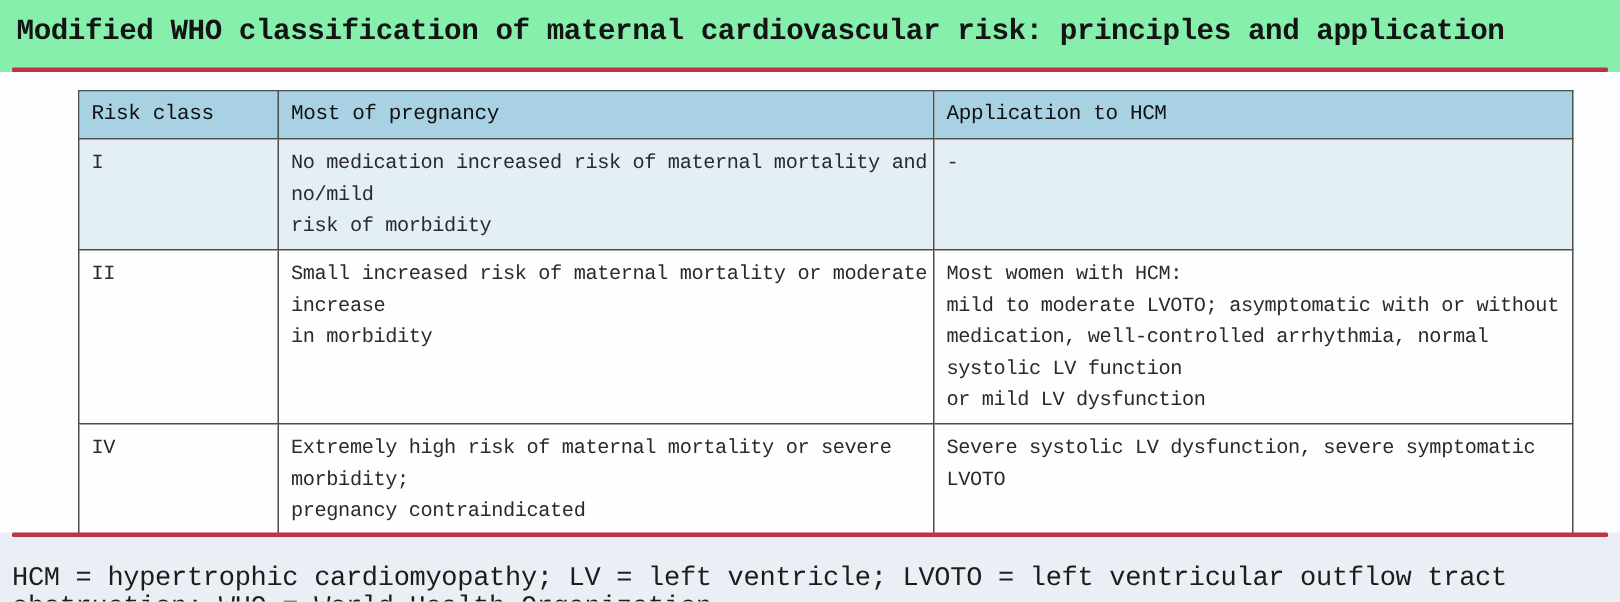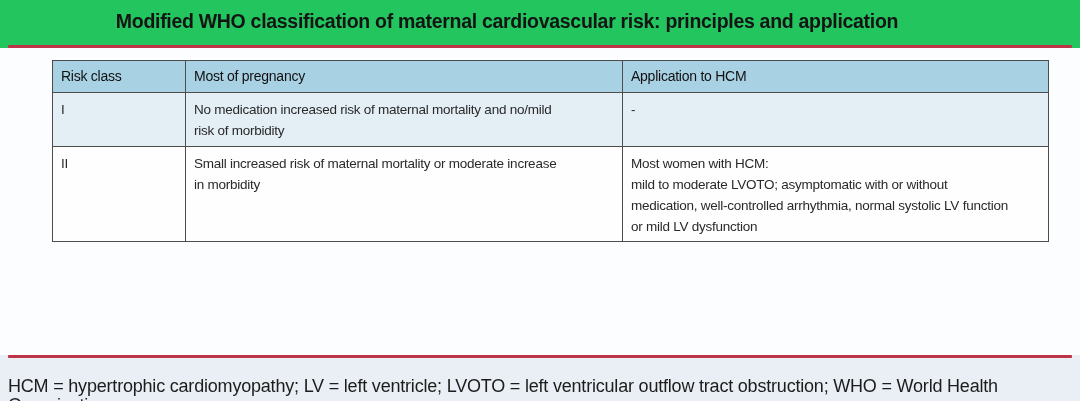--- a/index.html
+++ b/index.html
@@ -2,21 +2,21 @@
 <html><head>
 <meta charset="utf-8">
 <style>
   html, body {
     margin: 0; padding: 0;
     width: 1080px; height: 401px;
     overflow: hidden;
     background: #e9eff4;
     font-family: "Liberation Sans", sans-serif;
   }
-  .page { position: relative; width: 1080px; height: 322px; background: #22c55e; }
+  .page { position: relative; width: 1080px; height: 322px; background: #86efac; font-family: Liberation Mono, monospace; }
   .panel {
     position: absolute; left: 0; top: 48px; width: 1080px; height: 307px;
     background: #fbfdfe;
   }
   .title {
     position: absolute; left: -33px; top: 10px; width: 1080px;
     text-align: center;
     font-size: 19.5px; font-weight: 700; letter-spacing: -0.3px;
     color: #141414;
     white-space: nowrap;
@@ -104,20 +104,26 @@
       </tr>
       <tr class="row-white r2">
         <td class="class-cell">II</td>
         <td>Small increased risk of maternal mortality or moderate increase
 in morbidity</td>
         <td>Most women with HCM:
 mild to moderate LVOTO; asymptomatic with or without
 medication, well-controlled arrhythmia, normal systolic LV function
 or mild LV dysfunction</td>
       </tr>
+      <tr class="row-white r4">
+        <td class="class-cell">IV</td>
+        <td>Extremely high risk of maternal mortality or severe morbidity;
+pregnancy contraindicated</td>
+        <td>Severe systolic LV dysfunction, severe symptomatic LVOTO</td>
+      </tr>
     </tbody>
   </table>
 
   <div class="rule rule-bottom"></div>
 
   <div class="footnote">HCM = hypertrophic cardiomyopathy; LV = left ventricle; LVOTO = left ventricular outflow tract obstruction; WHO = World Health Organization.</div>
 
 </div>
 
 </body></html>

